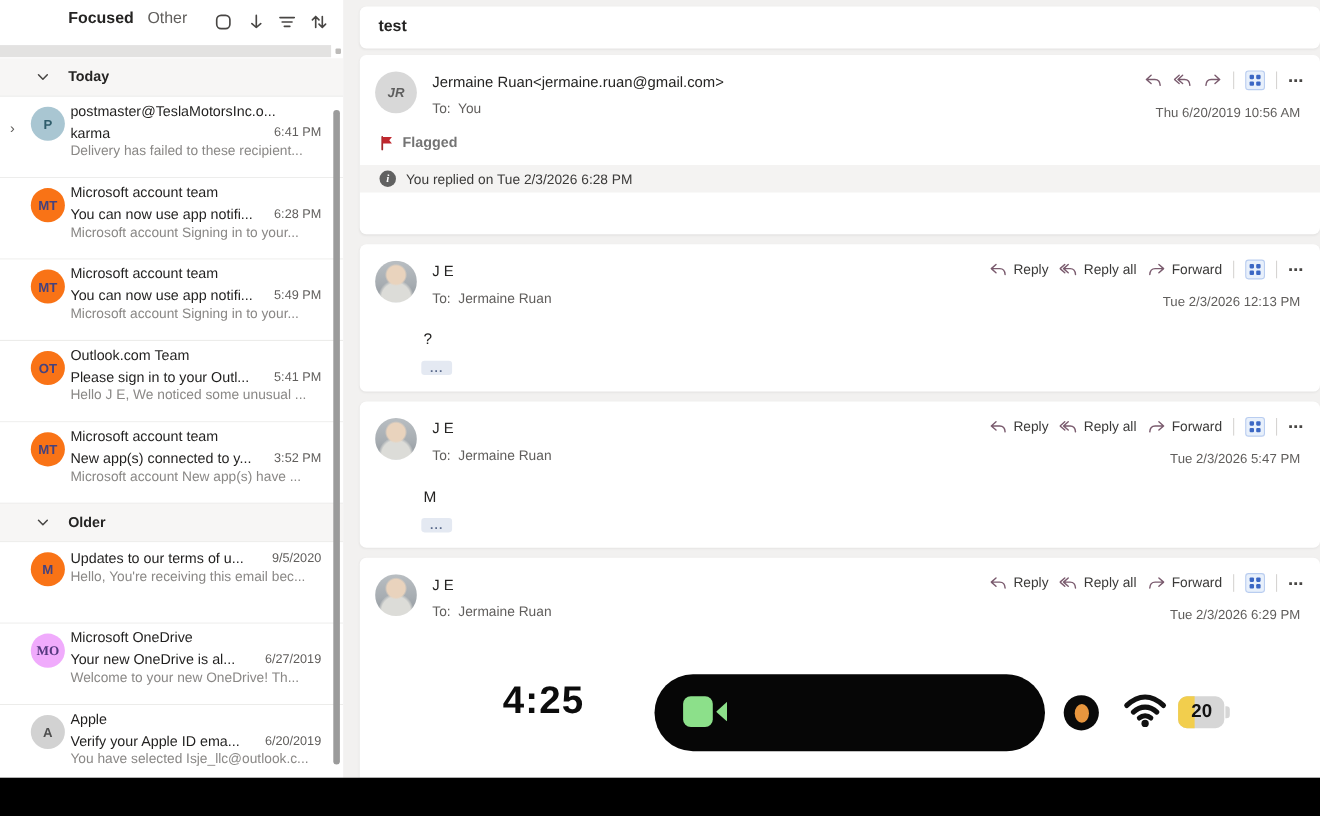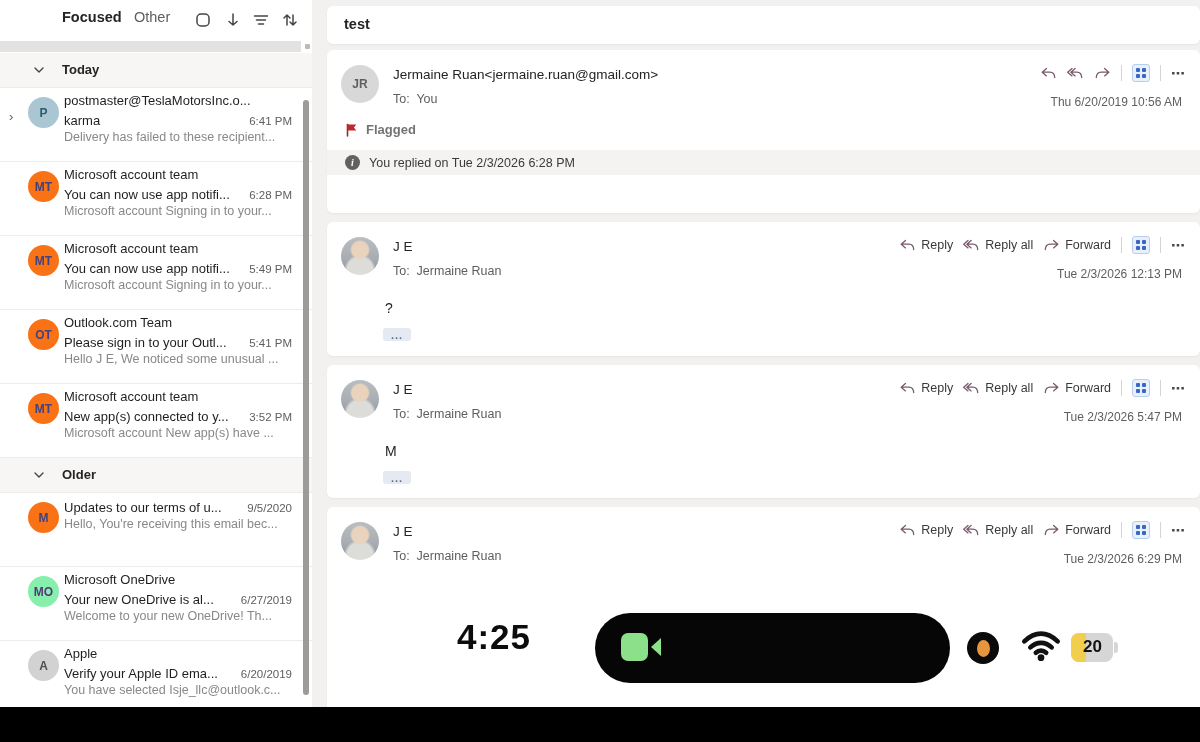--- a/index.html
+++ b/index.html
@@ -22,21 +22,21 @@
   .sec-chev{position:absolute;left:33px;top:11px;color:#484644;}
   .sec-chev svg{width:12px;height:12px;display:block;}
   .sec-label{position:absolute;left:62px;top:9px;font-size:13px;font-weight:bold;color:#252423;}
 
   .mi{position:relative;height:73px;border-bottom:1px solid #ececea;background:#fff;cursor:pointer;}
   .mi .chev{position:absolute;left:9px;top:21px;font-size:13px;color:#605e5c;}
   .av{position:absolute;left:28px;top:9px;width:31px;height:31px;border-radius:50%;
       display:flex;align-items:center;justify-content:center;font-size:12px;font-weight:bold;}
   .av-teal{background:#a9c6d2;color:#2f5d6b;}
   .av-lav{background:#f97316;color:#44427e;}
-  .av-purple{background:#86efac;color:#54377e;}
+  .av-purple{background:#f0abfc;color:#54377e;font-family:Liberation Serif, serif;}
   .av-gray{background:#d2d2d2;color:#4f4f4f;}
   .mi .txt{position:absolute;left:64px;right:20px;top:5px;}
   .mi .sender{font-size:13px;color:#201f1e;height:18px;overflow:hidden;white-space:nowrap;text-overflow:ellipsis;}
   .mi .row2{display:flex;height:19px;align-items:center;}
   .mi .subject{flex:1;font-size:13px;color:#201f1e;overflow:hidden;white-space:nowrap;text-overflow:ellipsis;}
   .mi .time{font-size:11.5px;color:#605e5c;white-space:nowrap;margin-left:8px;}
   .mi .preview{font-size:12.5px;color:#8a8886;height:18px;overflow:hidden;white-space:nowrap;text-overflow:ellipsis;}
   .list-scrollbar{position:absolute;left:303px;top:100px;width:7px;height:595px;}
   .list-scrollbar .thumb{width:6px;height:100%;background:#9b9b9b;border-radius:3px;}
 
@@ -46,21 +46,21 @@
   .subject-bar{top:6px;height:38px;}
   .subject-text{position:absolute;left:17px;top:10px;font-size:14.5px;font-weight:bold;color:#252423;}
 
   .msg{overflow:hidden;}
   .msg1{top:50px;height:163px;}
   .msg2{top:222px;height:134px;}
   .msg3{top:365px;height:133px;}
   .msg4{top:507px;height:200px;border-radius:6px 6px 0 0;}
 
   .m-av{position:absolute;left:14px;top:15px;width:38px;height:38px;border-radius:50%;
-        display:flex;align-items:center;justify-content:center;font-size:12px;font-weight:bold;}
+        display:flex;align-items:center;justify-content:center;font-size:12px;font-weight:bold;font-style:italic;}
   .m-av.jr{background:#d8d8d8;color:#5f5f5f;}
   .m-av.photo{background:
       radial-gradient(circle at 50% 34%, #e9d3bd 0 26%, rgba(233,211,189,0) 32%),
       radial-gradient(circle at 50% 88%, #dcdcd8 0 34%, rgba(220,220,216,0) 42%),
       linear-gradient(180deg,#b9bec2 0%, #a7adb2 55%, #8f959b 100%);}
   .m-sender{position:absolute;left:66px;top:17px;font-size:13.5px;color:#252423;}
   .m-to{position:absolute;left:66px;top:42px;font-size:12.5px;color:#605e5c;white-space:pre;}
   .m-date{position:absolute;right:18px;top:45px;font-size:12px;color:#605e5c;}
   .m-actions{position:absolute;right:14px;top:14px;display:flex;align-items:center;gap:10px;}
   .act{display:flex;align-items:center;gap:5px;cursor:pointer;}

